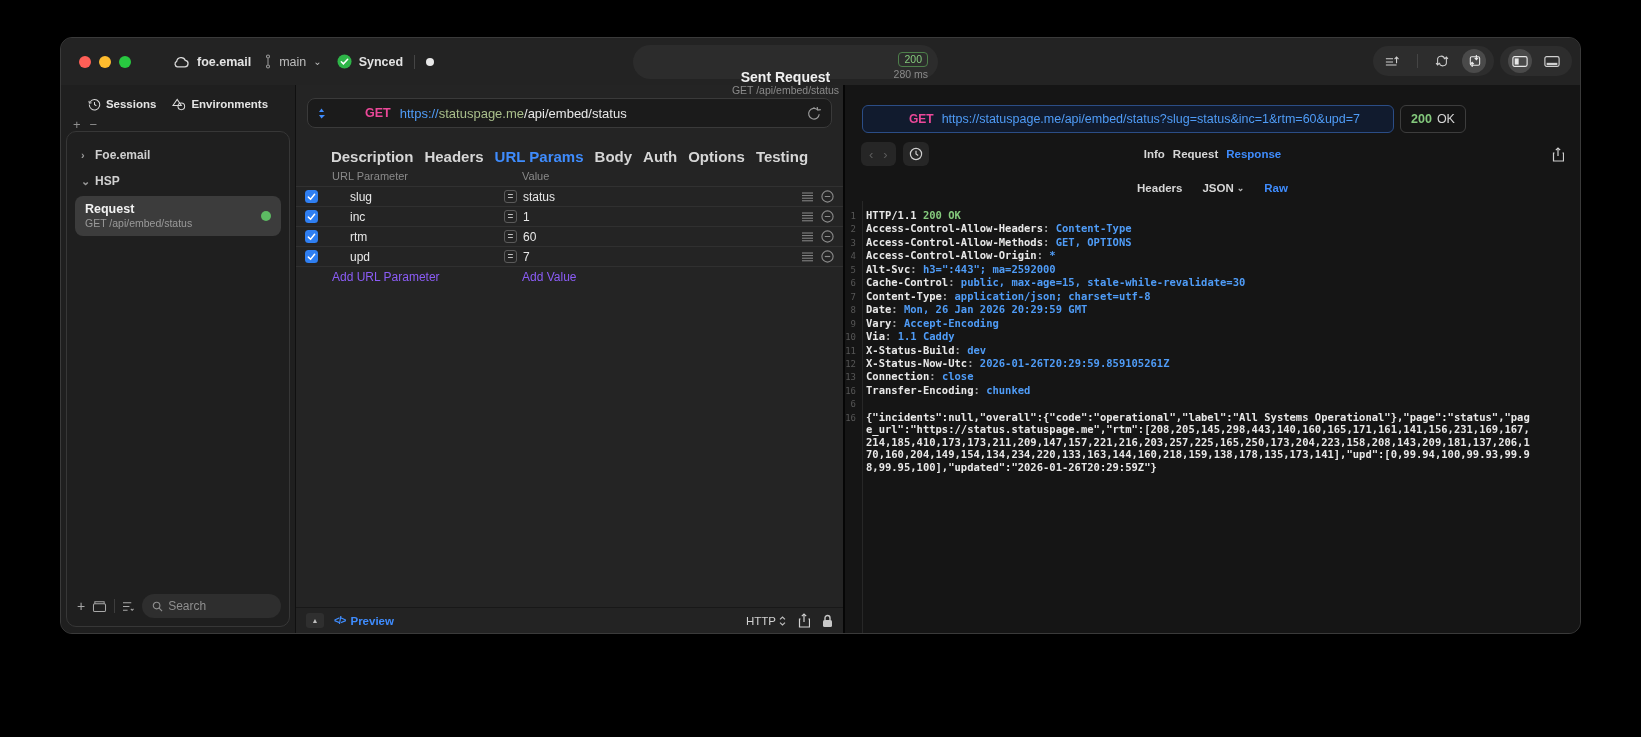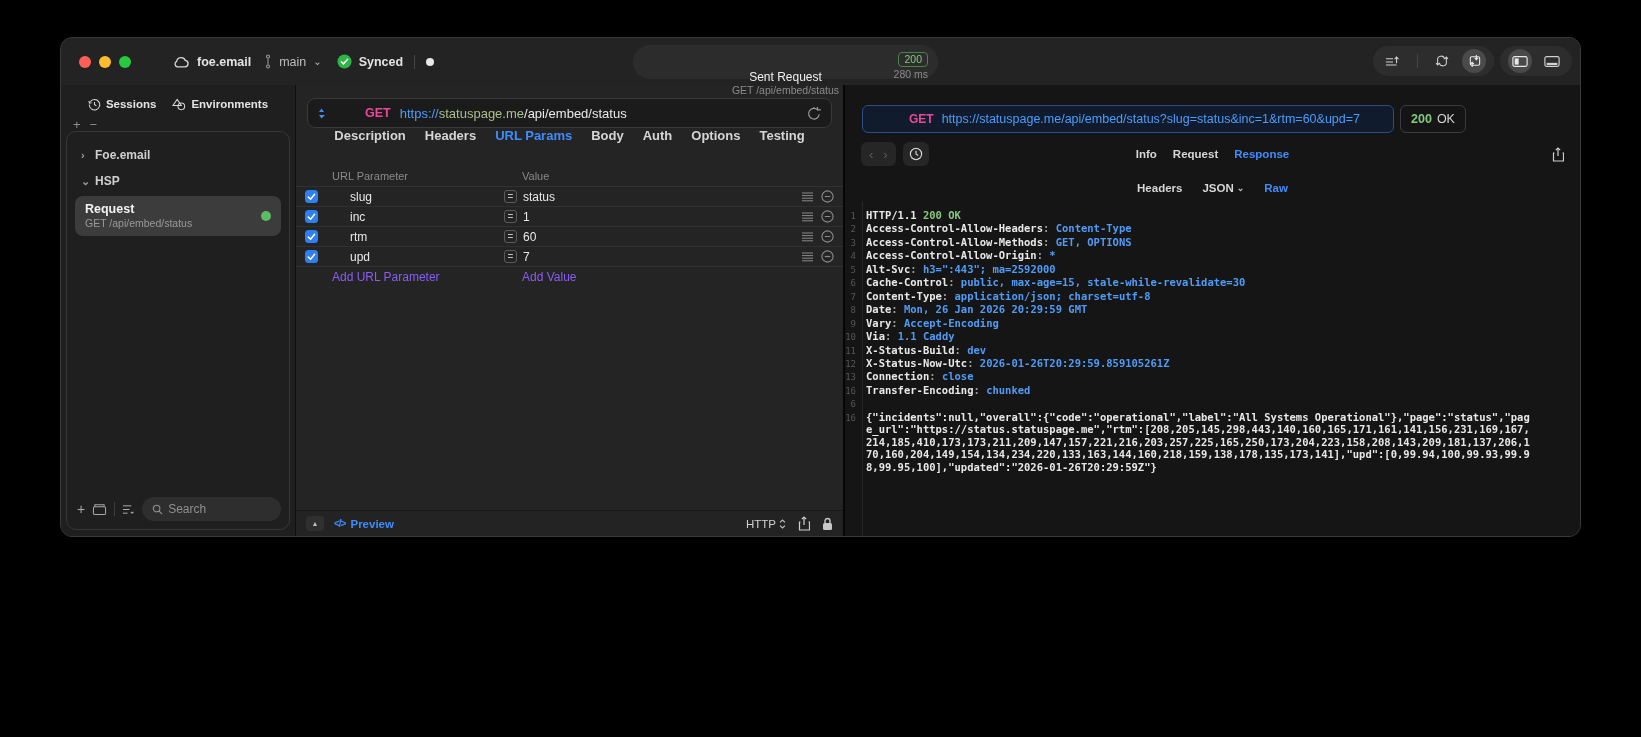--- a/index.html
+++ b/index.html
@@ -1,38 +1,38 @@
 <!DOCTYPE html>
 <html><head>
 <meta charset="utf-8">
 <style>
   * { margin:0; padding:0; box-sizing:border-box; }
   html,body { width:1641px; height:737px; background:#000; overflow:hidden;
               font-family:"Liberation Sans", sans-serif; }
-  .window { position:absolute; left:60px; top:37px; width:1521px; height:500px;
+  .window { position:absolute; left:60px; top:37px; width:1521px; height:597px;
             background:#232323; border:1px solid #3a3a3a; border-radius:12px;
             overflow:hidden; display:flex; flex-direction:column;
             box-shadow:0 18px 60px rgba(0,0,0,.8); }
   
   .titlebar { flex:0 0 47px; position:relative; display:flex; align-items:center;
               background:#232323; }
   .tl-group { display:flex; gap:8px; margin-left:18px; }
   .tl { width:12px; height:12px; border-radius:50%; }
   .tl.red{background:#ff5f57} .tl.yel{background:#febc2e} .tl.grn{background:#28c840}
   .tb-left { display:flex; align-items:center; gap:7px; margin-left:42px;
              color:#e2e2e2; font-size:12.5px; font-weight:600; }
   .tb-left svg { display:block; }
   .muted { color:#bdbdbd; font-weight:500; }
   .tb-sep { width:1px; height:14px; background:#454545; margin:0 4px; }
   .tb-dot { width:8px; height:8px; border-radius:50%; background:#e8e8e8; }
   .tb-center { position:absolute; left:572px; top:7px; width:305px; height:34px;
                background:#2c2c2c; border-radius:17px; display:flex;
                align-items:center; justify-content:center; }
   .tbc-text { text-align:center; }
-  .tbc-title { color:#f0f0f0; font-size:12px; font-weight:400; line-height:14px;margin-top:41px; }
+  .tbc-title { color:#f0f0f0; font-size:14px; font-weight:700; line-height:14px;margin-top:41px; }
   .tbc-sub { color:#8a8a8a; font-size:10.5px; line-height:12px; }
   .tbc-right { position:absolute; right:10px; top:4px; text-align:right; }
   .tbc-badge { display:inline-block; border:1px solid #4d7f4a; color:#84c97c;
                border-radius:4px; font-size:10.5px; padding:0 5px; line-height:13px; }
   .tbc-ms { color:#8a8a8a; font-size:10.5px; margin-top:1px; }
   .tb-right { position:absolute; right:8px; top:8px; display:flex; gap:6px; }
   .pillgrp { background:#2d2d2d; border-radius:15px; height:30px; display:flex;
              align-items:center; padding:0 8px; gap:8px; color:#cfcfcf; }
   .icbtn { width:24px; height:24px; border-radius:12px; display:flex;
            align-items:center; justify-content:center; }
@@ -69,22 +69,22 @@
                  display:flex; align-items:center; gap:5px; padding:0 10px;
                  color:#8f8f8f; font-size:12px; }
   
   .m-urlrow { padding:13px 11px 0 11px; }
   .urlbar { height:30px; background:#1b1b1b; border:1px solid #3a3a3a;
             border-radius:8px; display:flex; align-items:center; padding:0 10px;
             gap:4px; font-size:13px; }
   .method { color:#ec4899; font-weight:700; font-size:12.5px;margin-left:36px; }
   .u-scheme{ color:#4f9cf7; } .u-host{ color:#a9bf8b; } .u-path{ color:#e8e8e8; }
   .refresh { margin-left:auto; color:#9a9a9a; }
-  .m-tabs { flex:0 0 37px; display:flex; align-items:flex-start; justify-content:center;
-            gap:19px; font-size:13px; font-weight:600; color:#d6d6d6; }
+  .m-tabs { flex:0 0 37px; display:flex; align-items:flex-end; justify-content:center;
+            gap:11px; font-size:15px; font-weight:600; color:#d6d6d6; }
   .tab { cursor:default; } .tab.active { color:#3f8cfd; }
   .m-table { flex:1; font-size:12px; min-height:0; }
   .t-head { display:flex; color:#8a8a8a; font-size:11px; height:22px;
             align-items:center; border-bottom:1px solid #313131; }
   .c-name { flex:0 0 168px; margin-left:36px; }
   .c-val { flex:1; margin-left:22px; }
   .prow { display:flex; align-items:center; height:20px;
           border-bottom:1px solid #303030; color:#e8e8e8; }
   .cb { flex:0 0 13px; height:13px; margin-left:9px; background:#2f7ff2;
         border-radius:3.5px; display:flex; align-items:center; justify-content:center; }
@@ -121,21 +121,21 @@
   .st-code { color:#84c97c; font-weight:600; } .st-txt { color:#d6d6d6; }
   .r-nav { flex:0 0 42px; display:flex; align-items:center; padding:0 16px;
            position:relative; }
   .histpill { background:#262626; border-radius:6px; height:24px; display:flex;
               align-items:center; padding:0 8px; gap:10px; color:#5c5c5c;
               font-size:13px; }
   .clockbtn { background:#262626; border-radius:6px; height:24px; width:26px;
               display:flex; align-items:center; justify-content:center;
               color:#cfcfcf; margin-left:7px; }
   .r-tabs { position:absolute; left:0; right:0; display:flex; justify-content:center;
-            gap:16px; font-size:11.5px; font-weight:600; color:#d6d6d6; }
+            gap:8px; font-size:11.5px; font-weight:600; color:#d6d6d6; }
   .sharebtn { margin-left:auto; color:#cfcfcf; z-index:2; }
   .r-subtabs { flex:0 0 26px; display:flex; align-items:center; justify-content:center;
                gap:20px; font-size:11.5px; font-weight:600; color:#d6d6d6; }
   .subtab { display:flex; align-items:center; gap:3px; }
   .chev { font-size:9px; color:#bdbdbd; }
   .r-body { flex:1; position:relative; padding-top:8px;
             font-family:"DejaVu Sans Mono", monospace; font-size:10.5px;
             line-height:12.45px; overflow:hidden; }
   .r-body::before { content:""; position:absolute; left:17px; top:0; bottom:0;
                     width:1px; background:#272727; }

